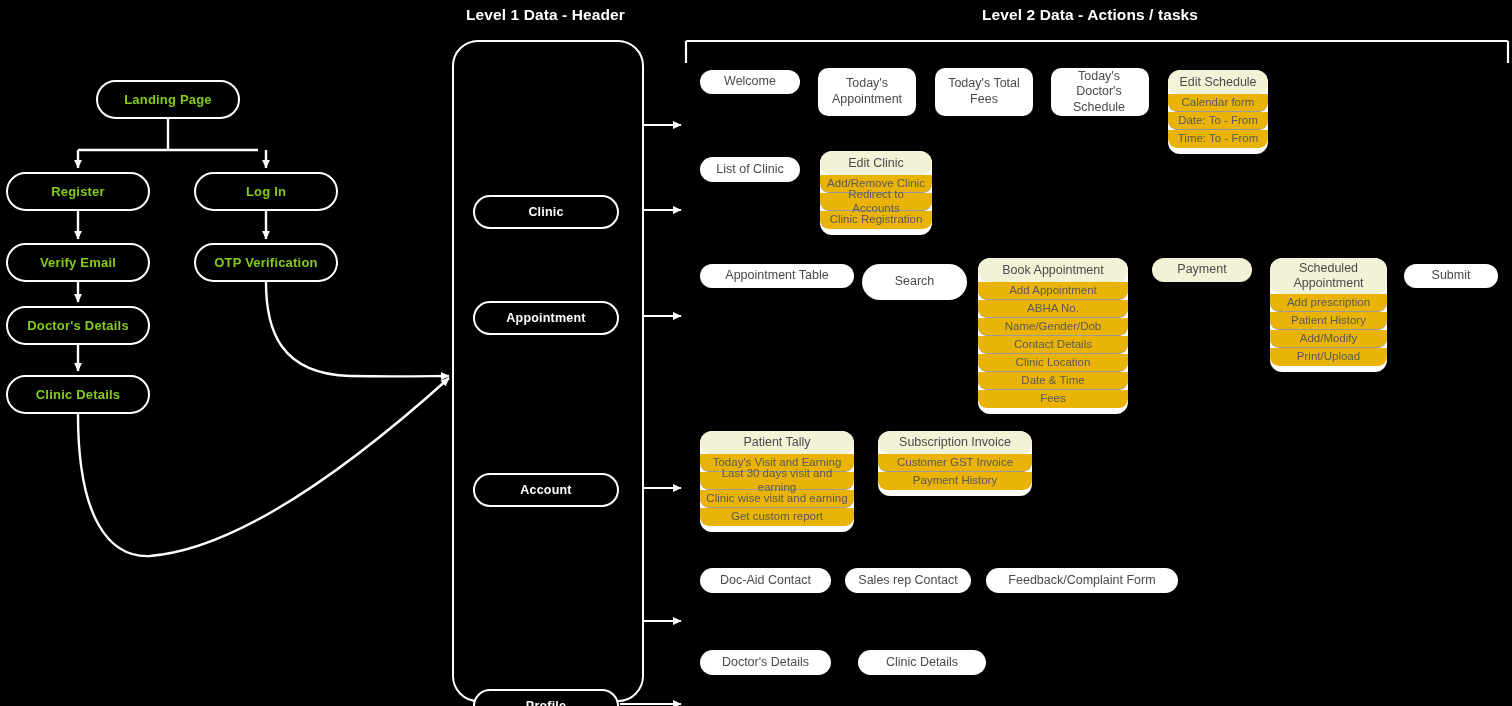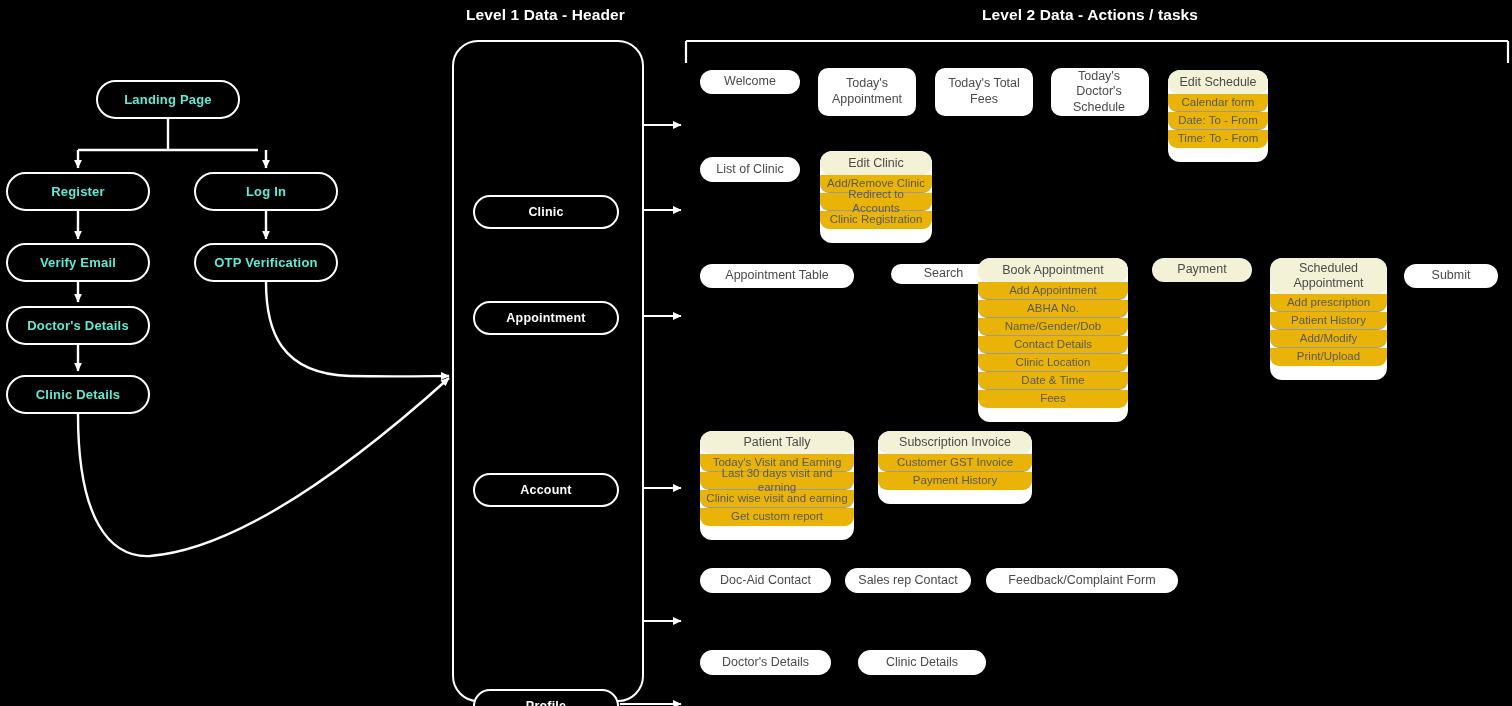--- a/index.html
+++ b/index.html
@@ -38,21 +38,21 @@
 
   
   .flow-node {
     position: absolute;
     display: flex;
     align-items: center;
     justify-content: center;
     background: #000;
     border: 2.5px solid #ffffff;
     border-radius: 22px;
-    color: #5eead4;
+    color: #84cc16;
     font-size: 13px;
     font-weight: 700;
     letter-spacing: 0.2px;
     text-align: center;
     white-space: nowrap;
   }
 
   
   #nav-container {
     position: absolute;
@@ -108,21 +108,21 @@
     text-align: center;
     line-height: 1.25;
     padding: 0 8px;
   }
 
   
   .stack {
     position: absolute;
     background: #ffffff;
     border-radius: 12px;
-    padding-bottom: 14px;
+    padding-bottom: 6px;
     overflow: hidden;
   }
   .stack-head {
     background: #f3f2d6;
     border-radius: 12px 12px 10px 10px;
     color: #4a4a4a;
     font-size: 12.5px;
     text-align: center;
     line-height: 1.2;
     display: flex;
@@ -221,21 +221,21 @@
         <div class="stack-row" style="height: 18px;">Time: To - From</div>
       </div>
       <div class="task-pill" style="left: 700px; top: 157px; width: 100px; height: 25px;">List of Clinic</div>
       <div class="stack" style="left: 820px; top: 151px; width: 112px;">
         <div class="stack-head" style="height: 24px;">Edit Clinic</div>
         <div class="stack-row" style="height: 18px;">Add/Remove Clinic</div>
         <div class="stack-row" style="height: 18px;">Redirect to Accounts</div>
         <div class="stack-row" style="height: 18px;">Clinic Registration</div>
       </div>
       <div class="task-pill" style="left: 700px; top: 264px; width: 154px; height: 24px;">Appointment Table</div>
-      <div class="task-pill" style="left: 862px; top: 264px; width: 105px; height: 20px; margin-left: 29px;">Search</div>
+      <div class="task-pill" style="left: 862px; top: 264px; width: 105px; height: 36px;">Search</div>
       <div class="task-pill" style="left: 1152px; top: 258px; width: 100px; height: 24px; background: rgb(243, 242, 214);">Payment</div>
       <div class="task-pill" style="left: 1404px; top: 264px; width: 94px; height: 24px;">Submit</div>
       <div class="stack" style="left: 978px; top: 258px; width: 150px;">
         <div class="stack-head" style="height: 24px;">Book Appointment</div>
         <div class="stack-row" style="height: 18px;">Add Appointment</div>
         <div class="stack-row" style="height: 18px;">ABHA No.</div>
         <div class="stack-row" style="height: 18px;">Name/Gender/Dob</div>
         <div class="stack-row" style="height: 18px;">Contact Details</div>
         <div class="stack-row" style="height: 18px;">Clinic Location</div>
         <div class="stack-row" style="height: 18px;">Date &amp; Time</div>

